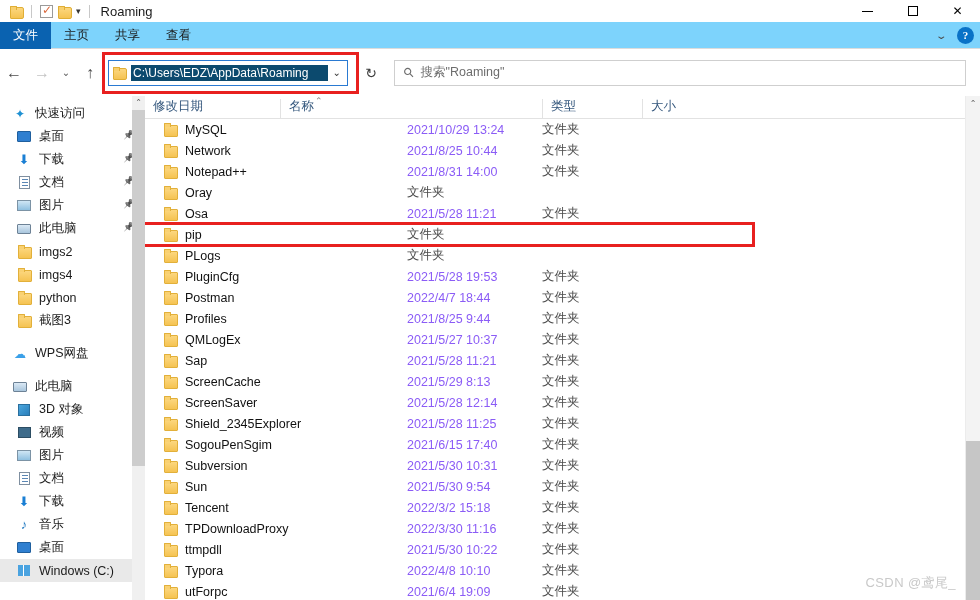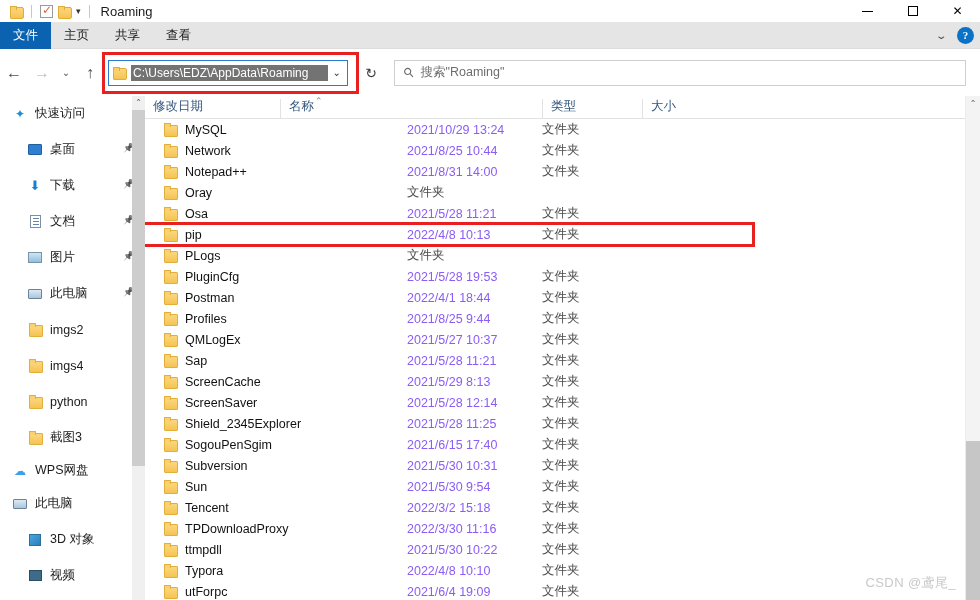--- a/index.html
+++ b/index.html
@@ -50,21 +50,21 @@
     width: 45px; height: 22px; display: flex; align-items: center; justify-content: center;
     font-size: 12px; color: #000;
   }
   .wc-min i { display:block; width:11px; height:1px; background:#000; }
   .wc-max i { display:block; width:10px; height:10px; border:1px solid #000; }
   .wc-close { font-size: 15px; font-weight: 300; }
 
   
   .ribbon {
     position: absolute; left:0; top: 22px; width: 980px; height: 27px;
-    background: #e5e5e5; border-bottom: 1px solid #dcdcdc;
+    background: #7dd3fc; border-bottom: 1px solid #dcdcdc;
     display:flex; align-items:stretch;
   }
   .rtab {
     display:flex; align-items:center; justify-content:center;
     padding: 0 13px; font-size: 12.5px; color: #1b1b1b; height: 27px;
   }
   .rtab.active { background: #0a62b0; color: #ffffff; }
   .ribbon-right { position:absolute; right: 6px; top:0; height:27px; display:flex; align-items:center; gap: 12px; }
   .chev-collapse { font-size: 10px; color: #4a4a4a; transform: scaleX(1.5); }
   .help-btn {
@@ -81,21 +81,21 @@
   .navbtn { width: 28px; text-align:center; font-size: 16px; color: #4b4b4b; user-select:none; }
   .navbtn.dim { color: #c3c3c3; }
   .navbtn.small { font-size: 10px; width: 20px; color:#5a5a5a; }
 
   .addrwrap { position: relative; margin-left: 4px; }
   .addrbox {
     width: 240px; height: 26px; border: 1px solid #2a7ad2; background: #ffffff;
     display: flex; align-items: center; padding: 0 4px; gap: 5px;
   }
   .addrtext {
-    background: #737373; color: #ffffff; font-size: 12px;
+    background: #0c4a6e; color: #ffffff; font-size: 12px;
     padding: 1px 2px; white-space: nowrap; flex: 1;
   }
   .addr-caret { font-size: 10px; color: #333; padding-right: 2px; }
   .redbox-addr {
     position: absolute; left: -6px; top: -8px; width: 257px; height: 42px;
     border: 3px solid #e8201f; pointer-events: none;
   }
   .refresh { width: 30px; text-align:center; font-size: 14px; color: #3c3c3c; margin-left: 8px;}
   .searchbox {
     flex: 1; height: 26px; margin-left: 8px; margin-right: 14px;
@@ -114,21 +114,21 @@
     overflow: hidden; padding-top: 6px;
   }
   .snode {
     height: 23px; display:flex; align-items:center; font-size: 12.5px; color: #1b1b1b;
     padding-right: 6px; position: relative;
   }
   .snode.hl { background: #e9e9e9; }
   .snode .ic { width: 20px; display:flex; align-items:center; justify-content:center; margin-right: 5px; flex:none; }
   .snode .lbl { white-space: nowrap; overflow: hidden; }
   .indent0 { padding-left: 10px; }
-  .indent1 { padding-left: 25px; margin-top: 13px; }
+  .indent1 { padding-left: 14px; }
   .pin {
     position:absolute; right: 10px; top: 5px; color: #8a8a8a; font-size: 11px;
     transform: rotate(45deg);
   }
   .spacer { height: 10px; }
 
   .sb-scroll {
     position:absolute; right: 0; top: 0; width: 13px; height: 504px; background:#f0f0f0;
   }
   .sb-scroll .up { height: 14px; font-size: 8px; color: #5a5a5a; text-align:center; line-height: 14px; }
@@ -449,21 +449,20 @@
             </div>
             <div class="cell dt">2021/5/28 11:21</div>
             <div class="cell tp">文件夹</div>
             <div class="cell sz"></div>
           </div>
           <div class="row">
             <div class="cell nm">
               <span class="i-folder"></span>
               <span>pip</span>
             </div>
-            <div class="cell dt">2022/4/8 10:13</div>
             <div class="cell tp">文件夹</div>
             <div class="cell sz"></div>
           </div>
           <div class="redbox-row" style="top: 103px; left: -16px;"></div>
           <div class="row">
             <div class="cell nm">
               <span class="i-folder"></span>
               <span>PLogs</span>
             </div>
             <div class="cell tp">文件夹</div>
@@ -476,21 +475,21 @@
             </div>
             <div class="cell dt">2021/5/28 19:53</div>
             <div class="cell tp">文件夹</div>
             <div class="cell sz"></div>
           </div>
           <div class="row">
             <div class="cell nm">
               <span class="i-folder"></span>
               <span>Postman</span>
             </div>
-            <div class="cell dt">2022/4/1 18:44</div>
+            <div class="cell dt">2022/4/7 18:44</div>
             <div class="cell tp">文件夹</div>
             <div class="cell sz"></div>
           </div>
           <div class="row">
             <div class="cell nm">
               <span class="i-folder"></span>
               <span>Profiles</span>
             </div>
             <div class="cell dt">2021/8/25 9:44</div>
             <div class="cell tp">文件夹</div>

